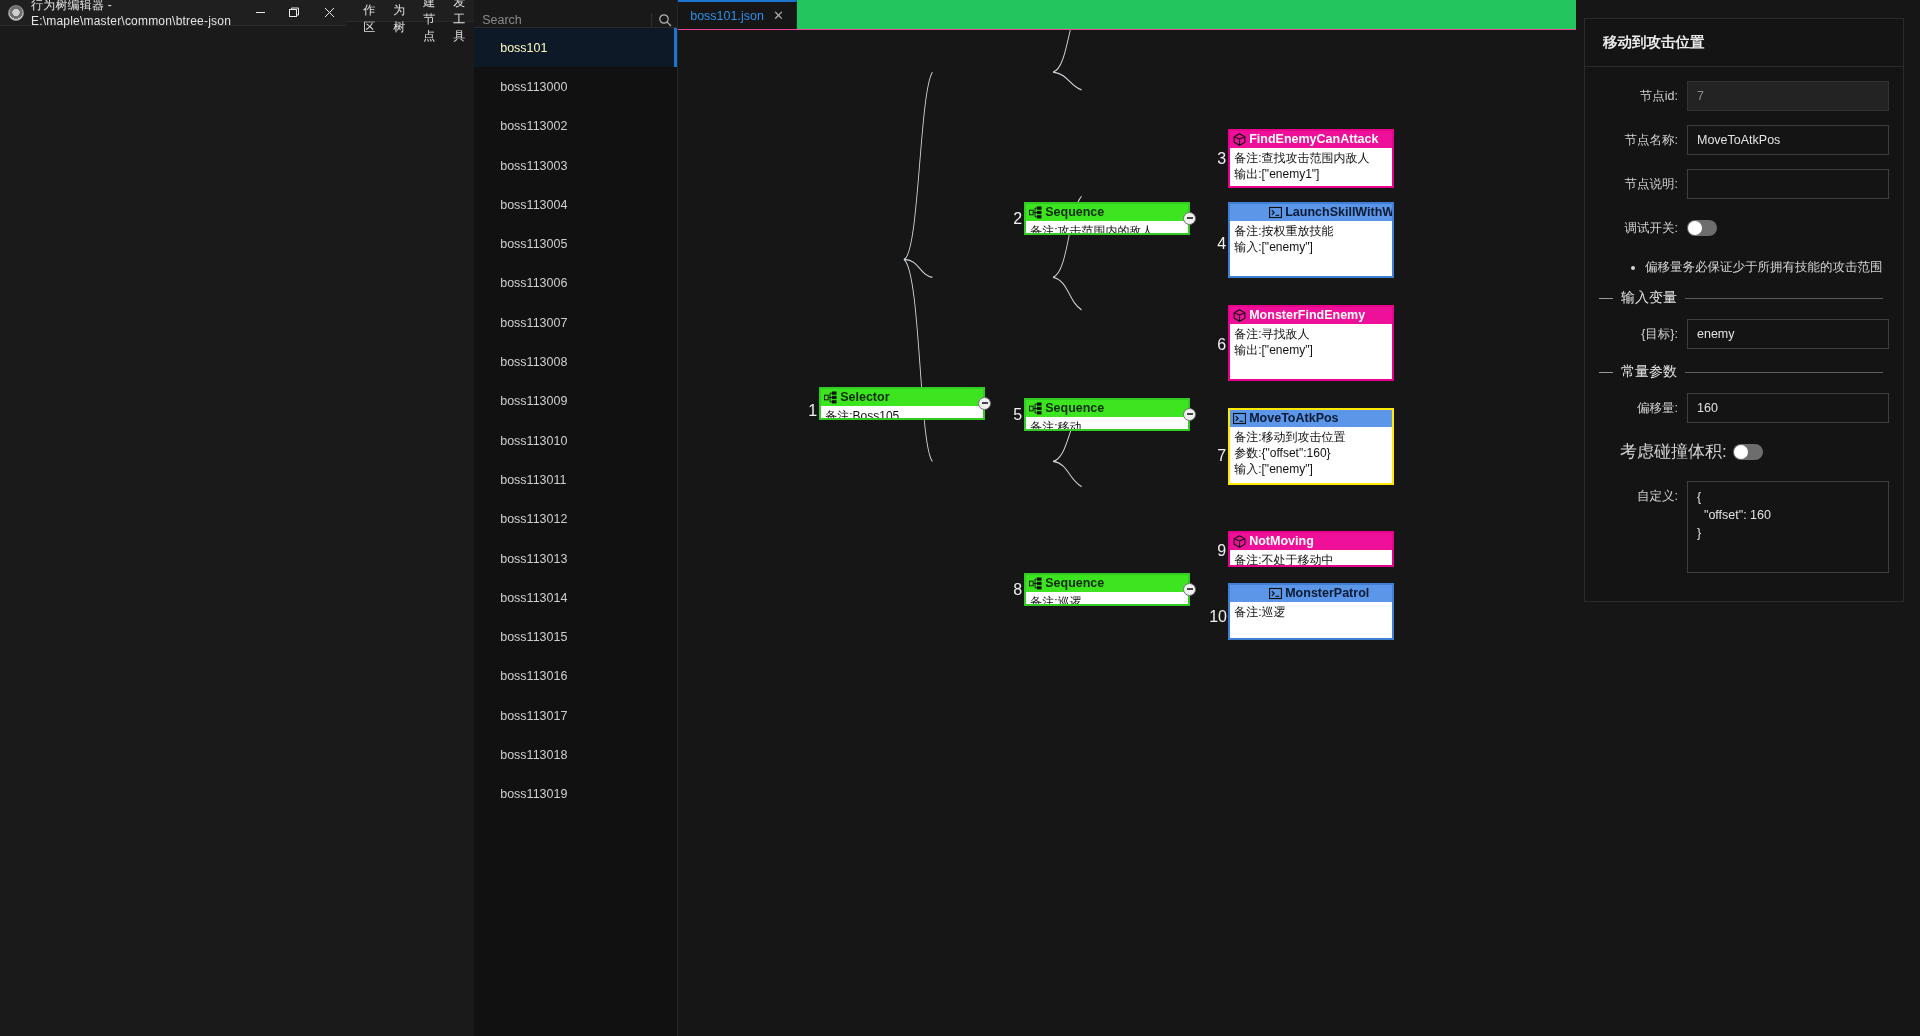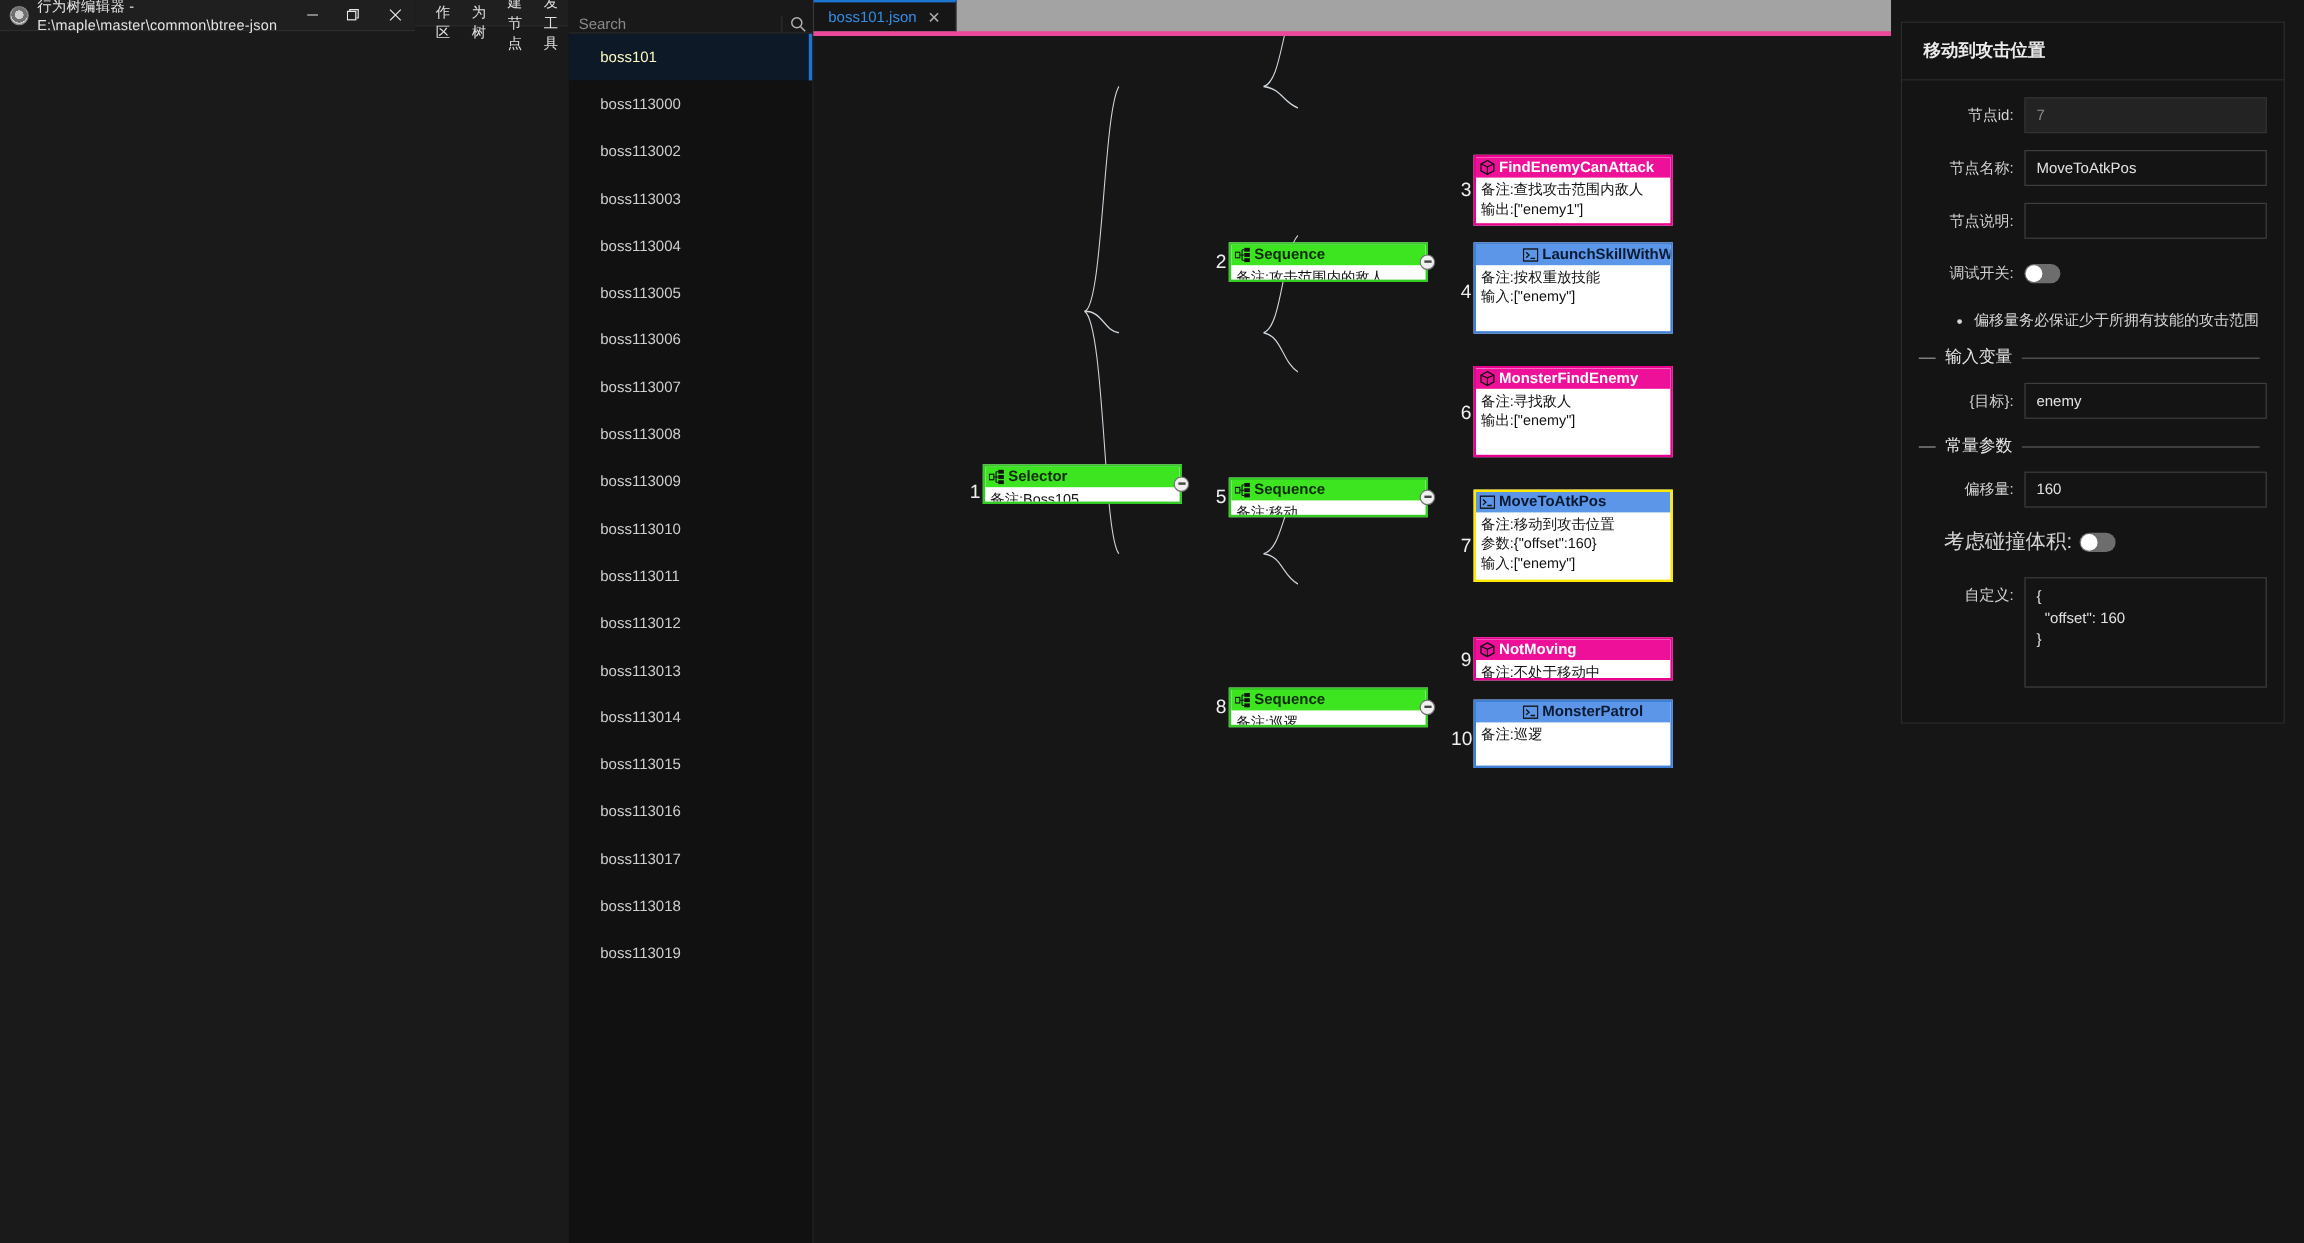--- a/index.html
+++ b/index.html
@@ -258,21 +258,21 @@
           <div class="file-item">
             <span>boss113018</span>
           </div>
           <div class="file-item">
             <span>boss113019</span>
           </div>
         </div>
     </div>
 
     <div style="flex:1; display:flex; flex-direction:column; min-width:0;">
-      <div style="height:30px;flex:0 0 30px;background:#a3a3a3;display:flex;align-items:stretch;border-bottom:4px solid #ec4899;">
+      <div style="height:30px;flex:0 0 30px;background:#22c55e;display:flex;align-items:stretch;border-bottom:1px solid #ec4899;">
         <div style="display:flex;align-items:center;gap:9px;padding:0 12px;background:#161616;border-right:1px solid #2b2b2b;border-top:2px solid #1b76d0;">
           <span style="font-size:12.5px;color:#2f8fe8;">boss101.json</span>
           <span style="color:#aaa;font-size:13px;line-height:1;">✕</span>
         </div>
       </div>
 
       <div class="canvas" id="canvas">
         <svg class="links" viewBox="0 0 1228 956" preserveAspectRatio="none">
           <g fill="none" stroke="#cfd6dd" stroke-width="1.2">
 

